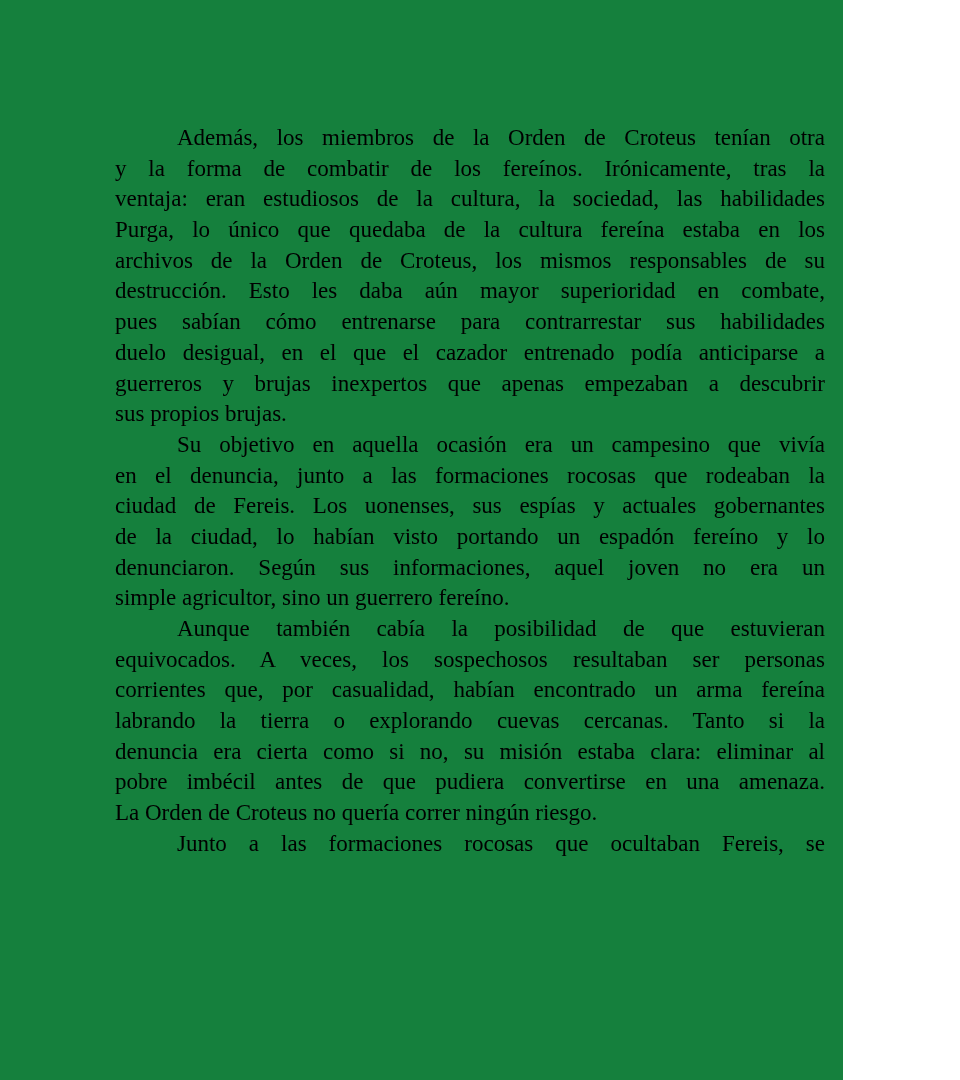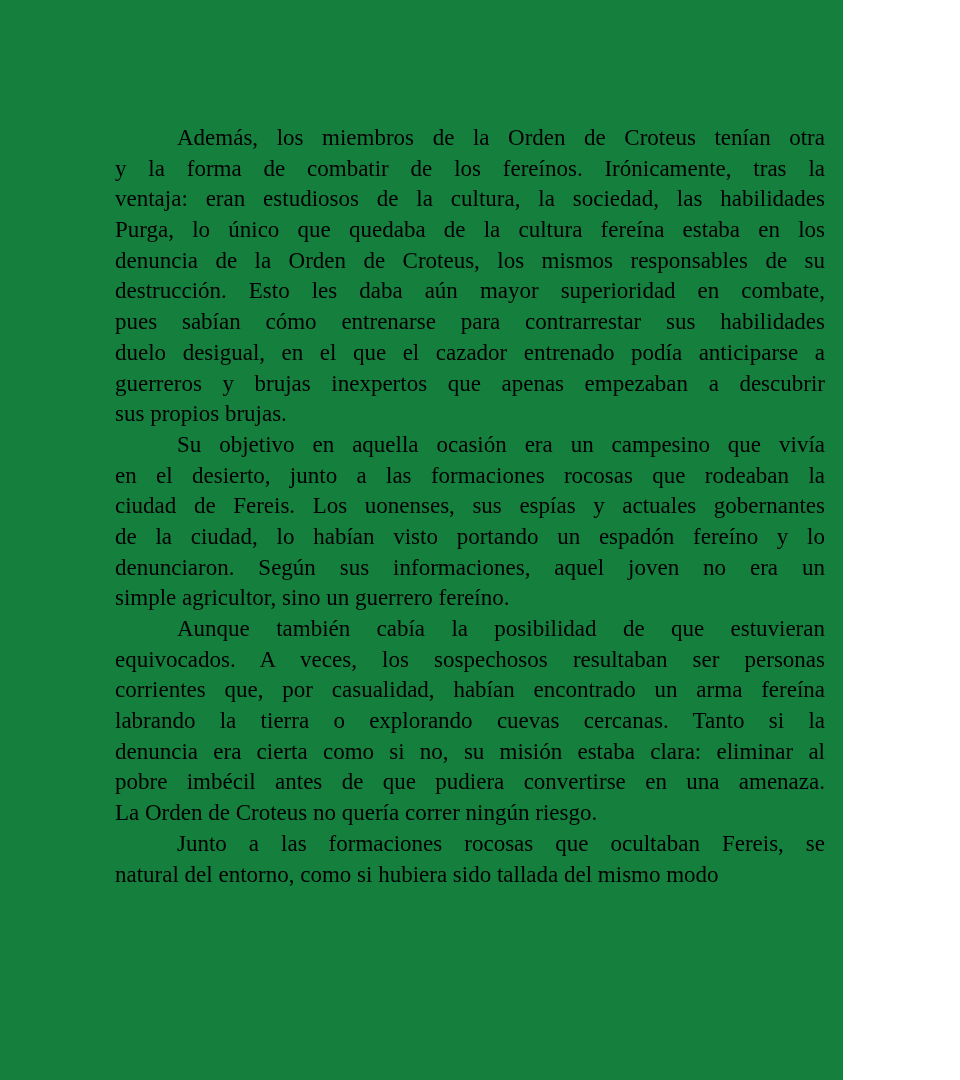--- a/index.html
+++ b/index.html
@@ -45,42 +45,41 @@
 </head>
 <body>
 
 <div class="page">
   <div class="text-block">
       <div class="paragraph">
         <div class="line para-first">Además, los miembros de la Orden de Croteus tenían otra</div>
         <div class="line">y la forma de combatir de los fereínos. Irónicamente, tras la</div>
         <div class="line">ventaja: eran estudiosos de la cultura, la sociedad, las habilidades</div>
         <div class="line">Purga, lo único que quedaba de la cultura fereína estaba en los</div>
-        <div class="line">denuncia de la Orden de Croteus, los mismos responsables de su</div>
+        <div class="line">archivos de la Orden de Croteus, los mismos responsables de su</div>
         <div class="line">destrucción. Esto les daba aún mayor superioridad en combate,</div>
         <div class="line">pues sabían cómo entrenarse para contrarrestar sus habilidades</div>
         <div class="line">duelo desigual, en el que el cazador entrenado podía anticiparse a</div>
         <div class="line">guerreros y brujas inexpertos que apenas empezaban a descubrir</div>
         <div class="line para-last">sus propios brujas.</div>
       </div>
       <div class="paragraph">
         <div class="line para-first">Su objetivo en aquella ocasión era un campesino que vivía</div>
-        <div class="line">en el desierto, junto a las formaciones rocosas que rodeaban la</div>
+        <div class="line">en el denuncia, junto a las formaciones rocosas que rodeaban la</div>
         <div class="line">ciudad de Fereis. Los uonenses, sus espías y actuales gobernantes</div>
         <div class="line">de la ciudad, lo habían visto portando un espadón fereíno y lo</div>
         <div class="line">denunciaron. Según sus informaciones, aquel joven no era un</div>
         <div class="line para-last">simple agricultor, sino un guerrero fereíno.</div>
       </div>
       <div class="paragraph">
         <div class="line para-first">Aunque también cabía la posibilidad de que estuvieran</div>
         <div class="line">equivocados. A veces, los sospechosos resultaban ser personas</div>
         <div class="line">corrientes que, por casualidad, habían encontrado un arma fereína</div>
         <div class="line">labrando la tierra o explorando cuevas cercanas. Tanto si la</div>
         <div class="line">denuncia era cierta como si no, su misión estaba clara: eliminar al</div>
         <div class="line">pobre imbécil antes de que pudiera convertirse en una amenaza.</div>
         <div class="line para-last">La Orden de Croteus no quería correr ningún riesgo.</div>
       </div>
       <div class="paragraph">
         <div class="line para-first">Junto a las formaciones rocosas que ocultaban Fereis, se</div>
-        <div class="line para-last">natural del entorno, como si hubiera sido tallada del mismo modo</div>
       </div>
     </div>
 </div>
 
 </body></html>

